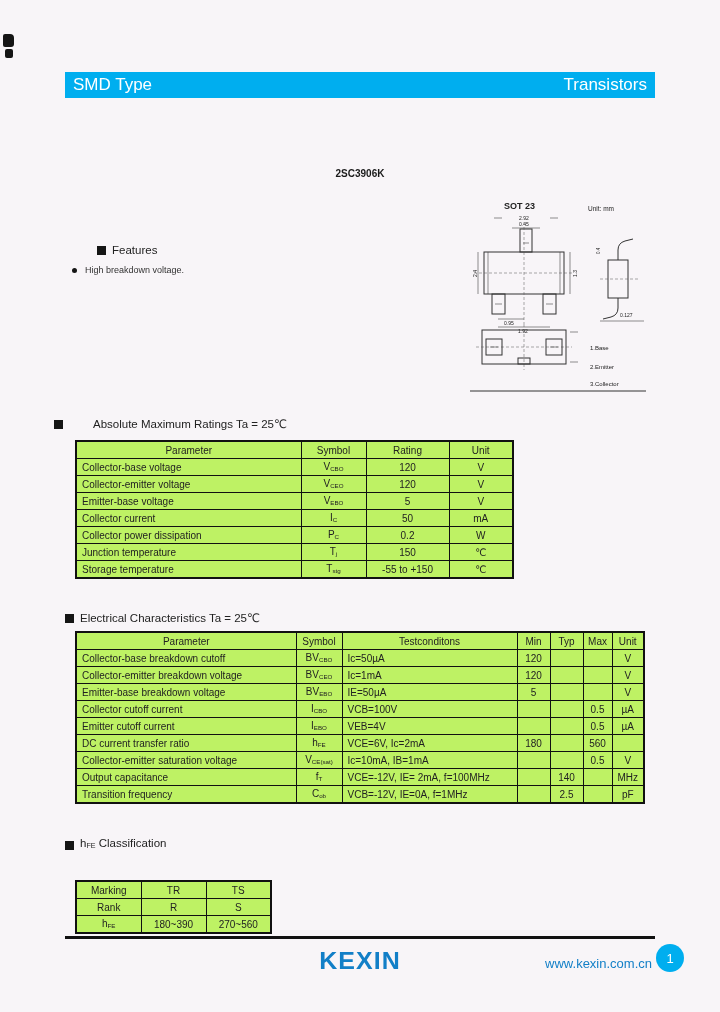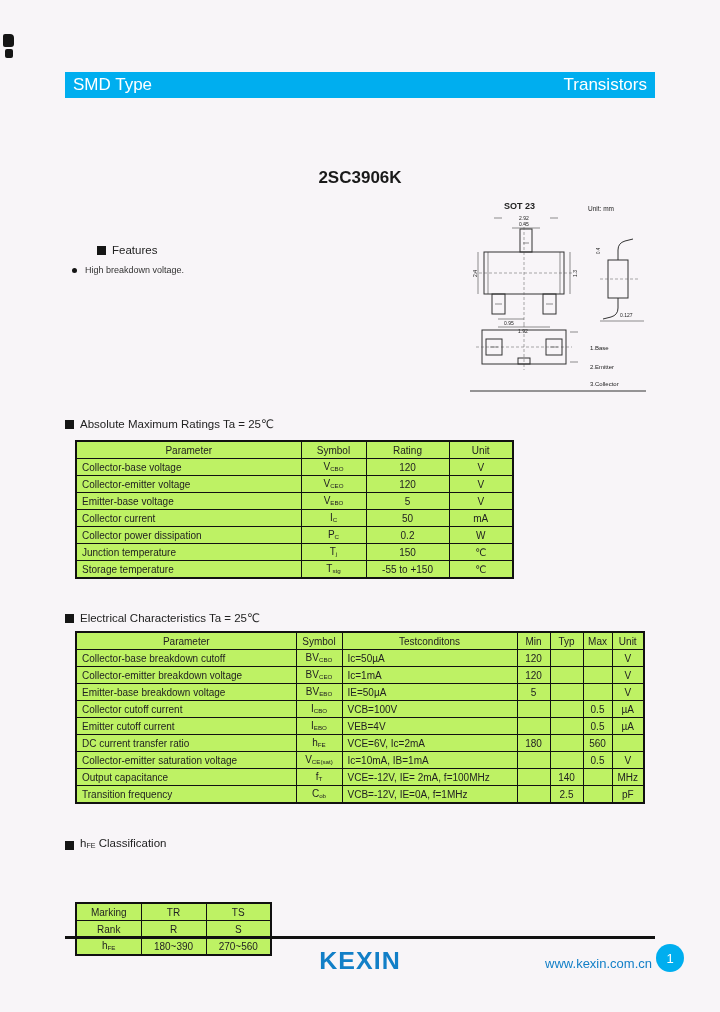--- a/index.html
+++ b/index.html
@@ -14,39 +14,39 @@
   .blob1{left:3px;top:34px;width:11px;height:13px;background:#151515;border-radius:2px 4px 3px 2px;}
   .blob2{left:5px;top:49px;width:8px;height:9px;background:#151515;border-radius:2px;}
   
   .band{
     left:65px;top:72px;width:590px;height:26px;background:var(--header_bg,#00aeef);
     display:flex;align-items:center;justify-content:space-between;
     padding:0 8px;box-sizing:border-box;color:#fff;font-size:17px;
   }
   
   .doc-title{left:0;top:130px;width:720px;text-align:center;font-size:17px;font-weight:bold;}
-  .part-no{left:0;top:168px;width:720px;text-align:center;font-size:17px;font-weight:bold;}
+  .part-no{left:0;top:168px;width:720px;text-align:center;font-size:10px;font-weight:bold;}
   
   .sect{font-size:11.5px;display:flex;align-items:center;color:#222;}
   .sq{display:inline-block;width:9px;height:9px;background:#151515;margin-right:6px;flex:0 0 auto;}
   .feat-title{left:65px;top:244px;padding-left:32px;}
   .feat-item{left:72px;top:265px;font-size:9px;display:flex;align-items:center;color:#333;}
   .dot{display:inline-block;width:5px;height:5px;border-radius:50%;background:#151515;margin-right:8px;}
-  .amr-title{left:65px;top:417px;}
+  .amr-title{left:54px;top:417px;gap:24px;}
   .ec-title{left:65px;top:611px;}
   .hfe-title{left:65px;top:837px;align-items:flex-end;}
   
   table{border-collapse:collapse;table-layout:fixed;background:#bef264;}
   td{border:1px solid #111;font-size:10px;height:16px;padding:0 3px;
      overflow:hidden;white-space:nowrap;color:#222;}
   .c{text-align:center;} .l{text-align:left;padding-left:5px;}
   .tbl{border:2px solid #111;}
   .amr-tbl{left:75px;top:440px;}
   .ec-tbl{left:75px;top:631px;}
-  .hfe-tbl{left:75px;top:902px;padding-left:12px;}
+  .hfe-tbl{left:75px;top:880px;padding-left:12px;}
   sub{font-size:0.62em;vertical-align:-0.18em;letter-spacing:0;}
   
   .pkg{left:468px;top:196px;width:180px;height:200px;}
   .pkg svg{width:100%;height:100%;}
   .pkg text{fill:#222;font-family:"Liberation Sans","DejaVu Sans",sans-serif;}
   .pkg .ln{stroke:#333;fill:none;stroke-width:1;}
   .pkg .thin{stroke:#444;fill:none;stroke-width:0.6;}
   .pkg .dash{stroke:#555;fill:none;stroke-width:0.5;stroke-dasharray:3 2;}
   
   .rule{left:65px;top:936px;width:590px;height:3px;background:#111;}

